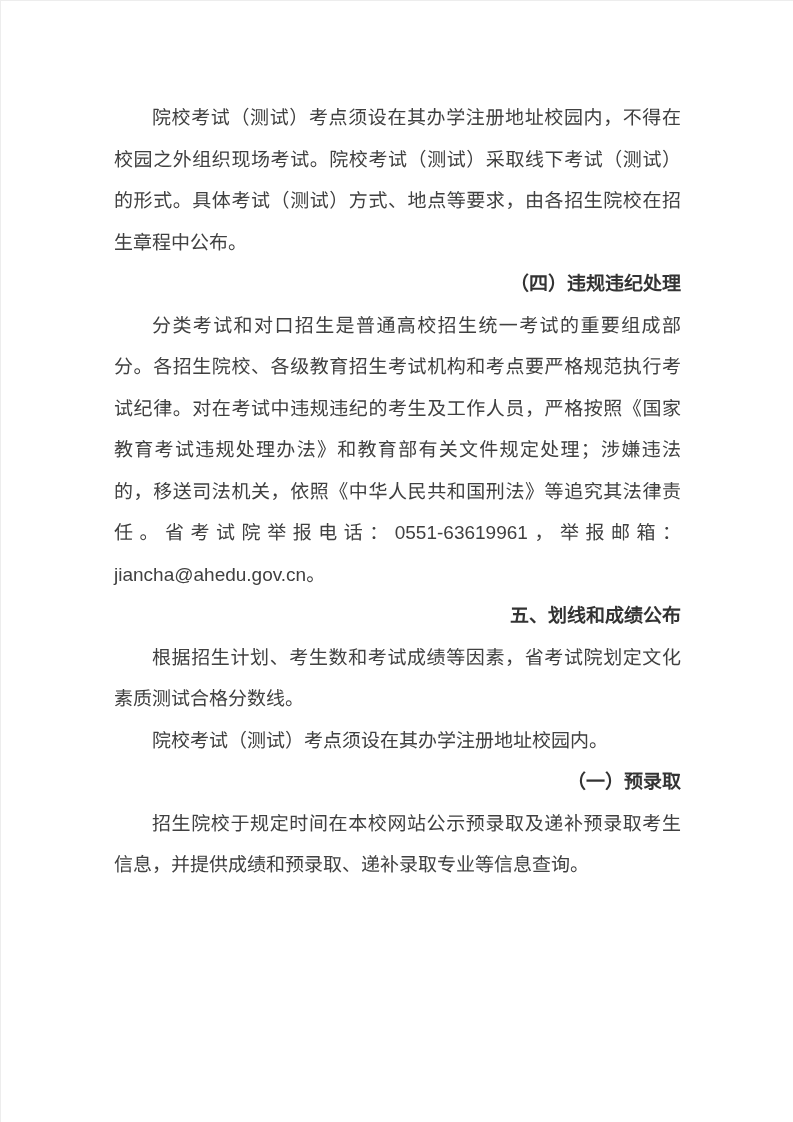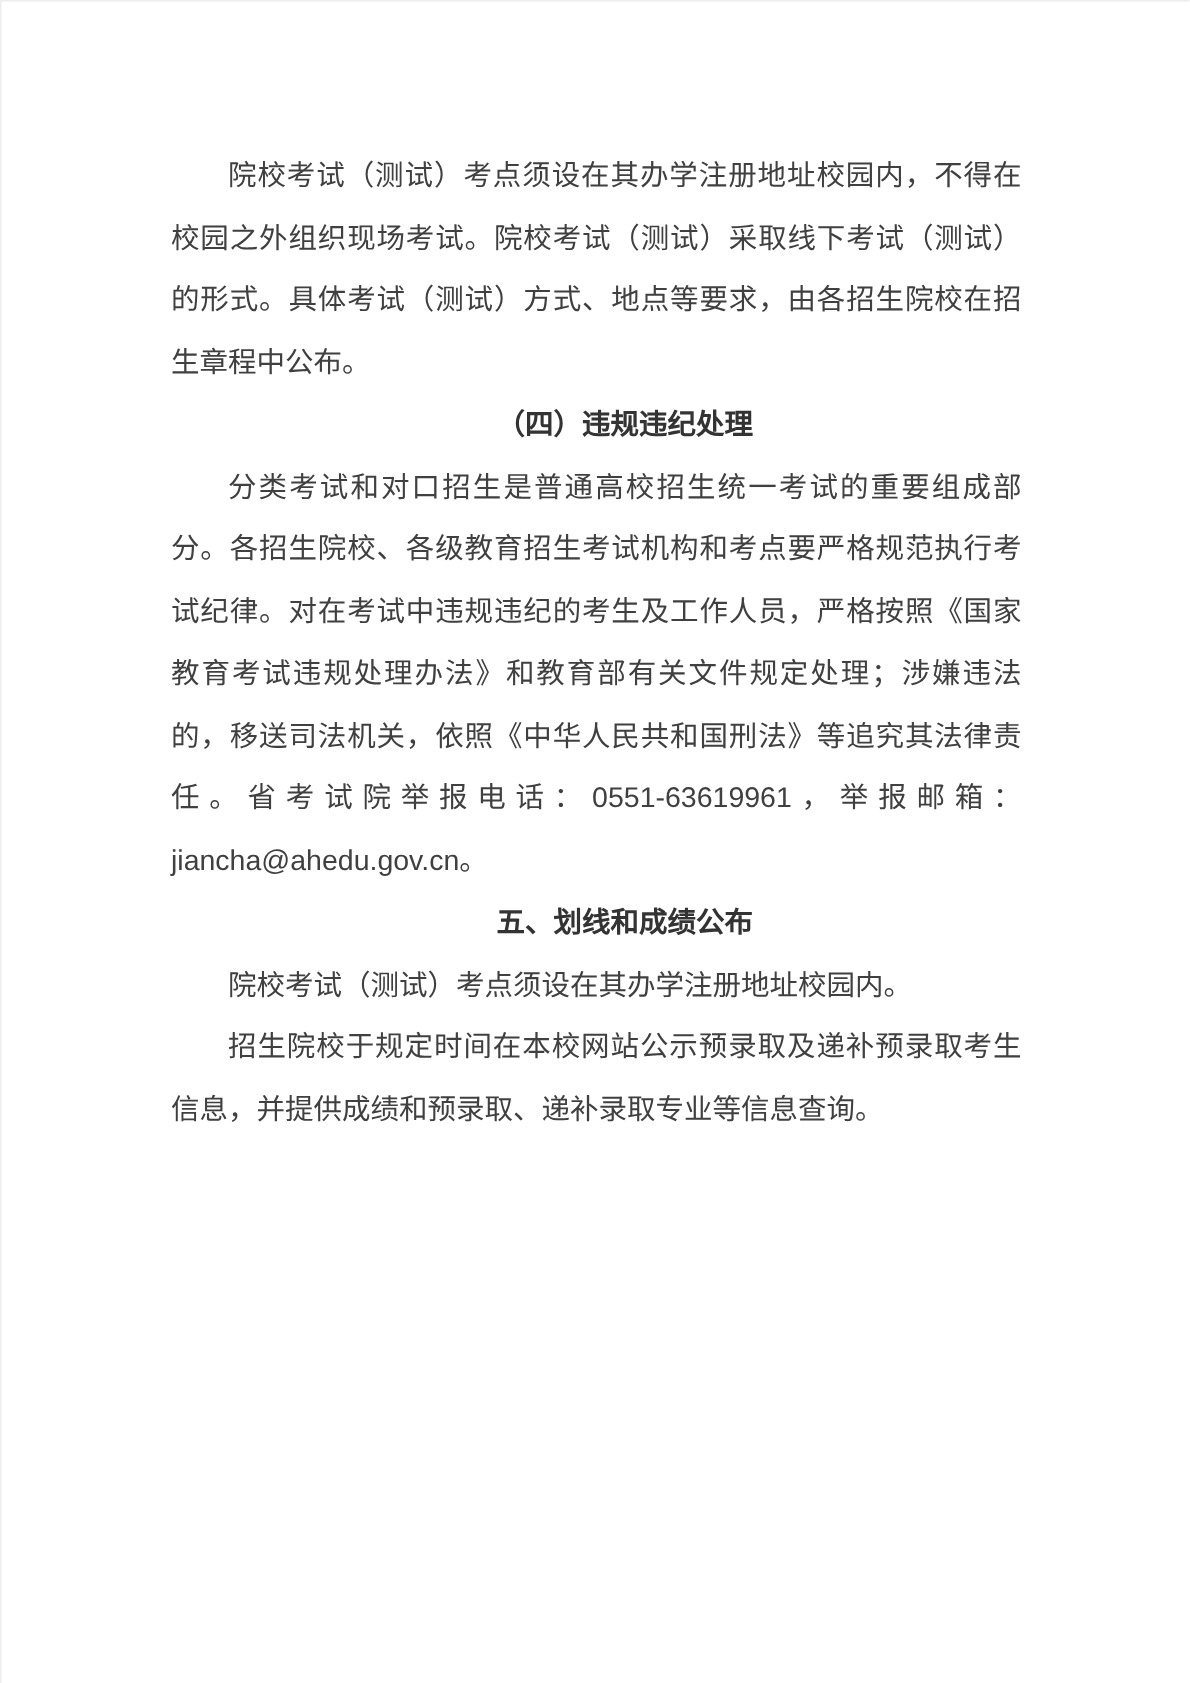--- a/index.html
+++ b/index.html
@@ -29,28 +29,30 @@
     color: #404040;
     text-indent: 2em;
     text-align: justify;
     text-justify: inter-ideograph;
     letter-spacing: 0;
     word-break: break-word;
   }
   .block.heading {
     font-weight: 700;
     color: #333333;
-    text-align: center;
+    text-align: right;
   }
 </style>
 </head>
 <body>
 
 <div class="page">
   <div class="content">
     <p class="block">院校考试（测试）考点须设在其办学注册地址校园内，不得在校园之外组织现场考试。院校考试（测试）采取线下考试（测试）的形式。具体考试（测试）方式、地点等要求，由各招生院校在招生章程中公布。</p>
     <p class="block heading">（四）违规违纪处理</p>
     <p class="block">分类考试和对口招生是普通高校招生统一考试的重要组成部分。各招生院校、各级教育招生考试机构和考点要严格规范执行考试纪律。对在考试中违规违纪的考生及工作人员，严格按照《国家教育考试违规处理办法》和教育部有关文件规定处理；涉嫌违法的，移送司法机关，依照《中华人民共和国刑法》等追究其法律责任。省考试院举报电话：0551-63619961，举报邮箱：jiancha@ahedu.gov.cn。</p>
     <p class="block heading">五、划线和成绩公布</p>
+    <p class="block">根据招生计划、考生数和考试成绩等因素，省考试院划定文化素质测试合格分数线。</p>
     <p class="block">院校考试（测试）考点须设在其办学注册地址校园内。</p>
+    <p class="block heading">（一）预录取</p>
     <p class="block">招生院校于规定时间在本校网站公示预录取及递补预录取考生信息，并提供成绩和预录取、递补录取专业等信息查询。</p>
   </div>
 </div>
 
 </body></html>

